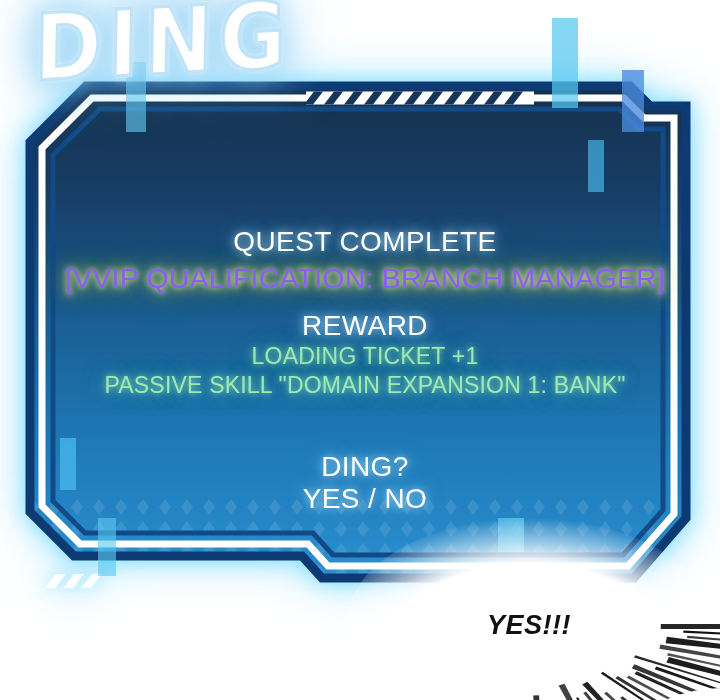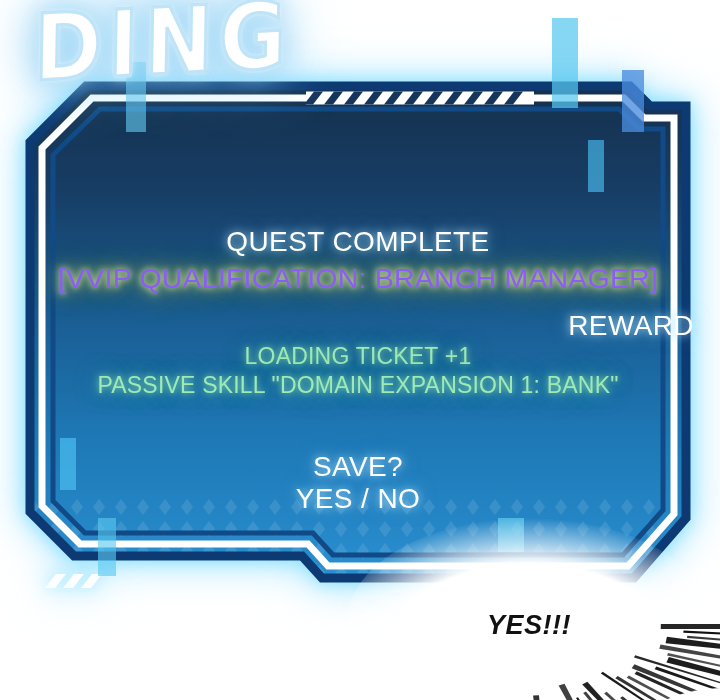--- a/index.html
+++ b/index.html
@@ -40,21 +40,21 @@
 
   
   .chip{position:absolute;z-index:30;}
 
   
   #panel-text{
     position:absolute;left:22px;top:78px;width:672px;height:512px;
     z-index:33;pointer-events:none;
   }
   .tline{
-    position:absolute;left:0;width:672px;text-align:center;
+    position:absolute;left:7px;width:672px;text-align:center;
     white-space:nowrap;
     font-family:"Liberation Sans", sans-serif;
     font-weight:400;
   }
   .white-hdr{
     color:#ffffff;font-size:28px;letter-spacing:.4px;
     text-shadow:0 0 8px rgba(190,235,255,.85),0 0 18px rgba(140,215,255,.55);
   }
   .quest-title{
     color:#8b5cf6;font-size:28.5px;letter-spacing:.2px;
@@ -150,25 +150,25 @@
 
   <div class="chip" style="left:588px;top:140px;width:16px;height:52px;background:rgba(70,180,230,.70);"></div>
   <div class="chip" style="left:60px;top:438px;width:16px;height:52px;background:rgba(70,185,235,.78);"></div>
   <div class="chip" style="left:98px;top:518px;width:18px;height:58px;background:rgba(90,200,240,.62);"></div>
   <div class="chip" style="left:498px;top:518px;width:26px;height:34px;background:rgba(110,215,245,.60);"></div>
 
   <div id="panel-text">
     <div class="tline white-hdr" style="top:148px;">QUEST COMPLETE</div>
     <div class="tline quest-title" style="top:184px;">[VVIP QUALIFICATION: BRANCH MANAGER]</div>
 
-    <div class="tline white-hdr" style="top:232px;text-align:right;">REWARD</div>
+    <div class="tline white-hdr" style="top:232px;">REWARD</div>
     <div class="tline reward-line" style="top:265px;">LOADING TICKET +1</div>
     <div class="tline reward-line" style="top:294px;">PASSIVE SKILL "DOMAIN EXPANSION 1: BANK"</div>
 
-    <div class="tline white-hdr" style="top:373px;">SAVE?</div>
+    <div class="tline white-hdr" style="top:373px;">DING?</div>
     <div class="tline white-hdr" style="top:405px;">YES / NO</div>
   </div>
 
   <div id="burst">
     <svg width="394" height="200" viewBox="0 0 394 200">
       <defs>
         <radialGradient id="burstCore" cx="50%" cy="58%" r="58%">
           <stop offset="0%" stop-color="#ffffff" stop-opacity="1"></stop>
           <stop offset="62%" stop-color="#ffffff" stop-opacity="1"></stop>
           <stop offset="100%" stop-color="#ffffff" stop-opacity="0"></stop>

